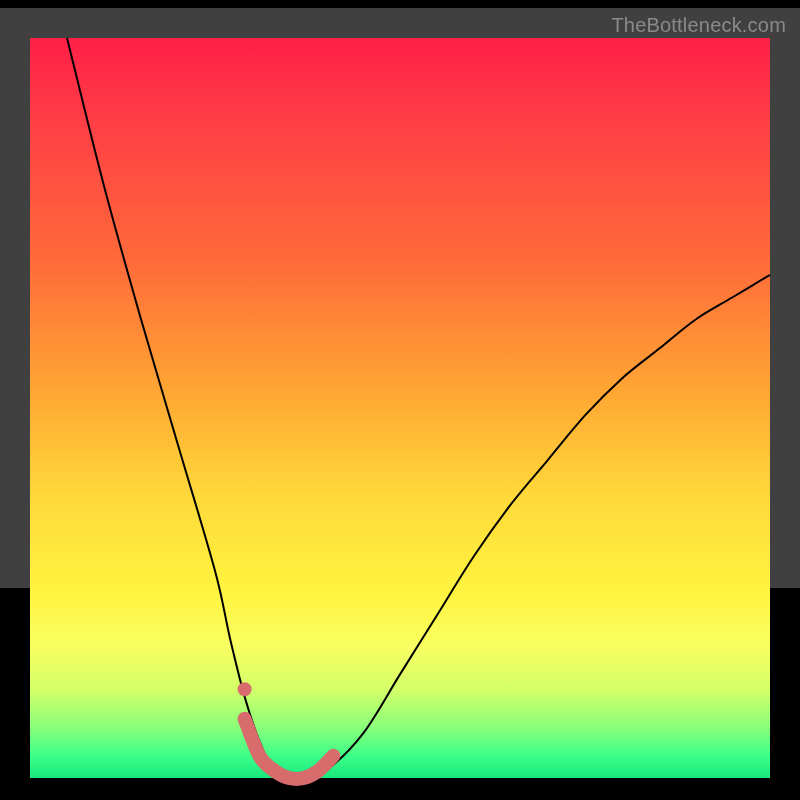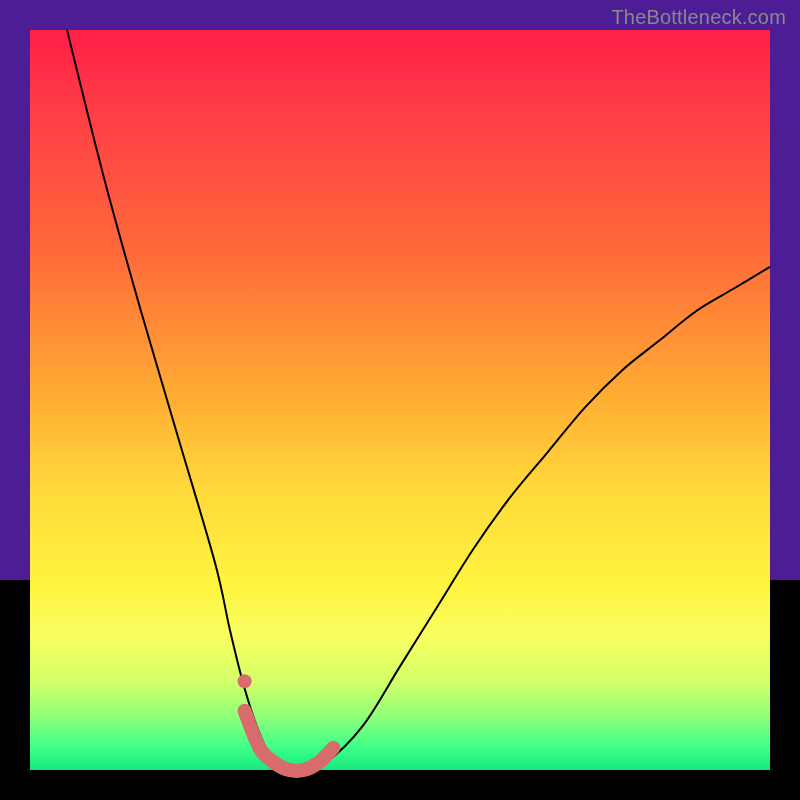--- a/index.html
+++ b/index.html
@@ -7,24 +7,24 @@
     padding: 0;
     width: 800px;
     height: 800px;
     background: #000;
     overflow: hidden;
     font-family: Arial, Helvetica, sans-serif;
   }
   .frame {
     position: absolute;
     left: 0;
-    top: 0;
+    top: 8px;
     width: 800px;
     height: 580px;
-    background: #4c1d95;
+    background: #404040;
   }
   .plot-area {
     position: absolute;
     left: 30px;
     top: 30px;
     width: 740px;
     height: 740px;
     
     background: linear-gradient(
       to bottom,

